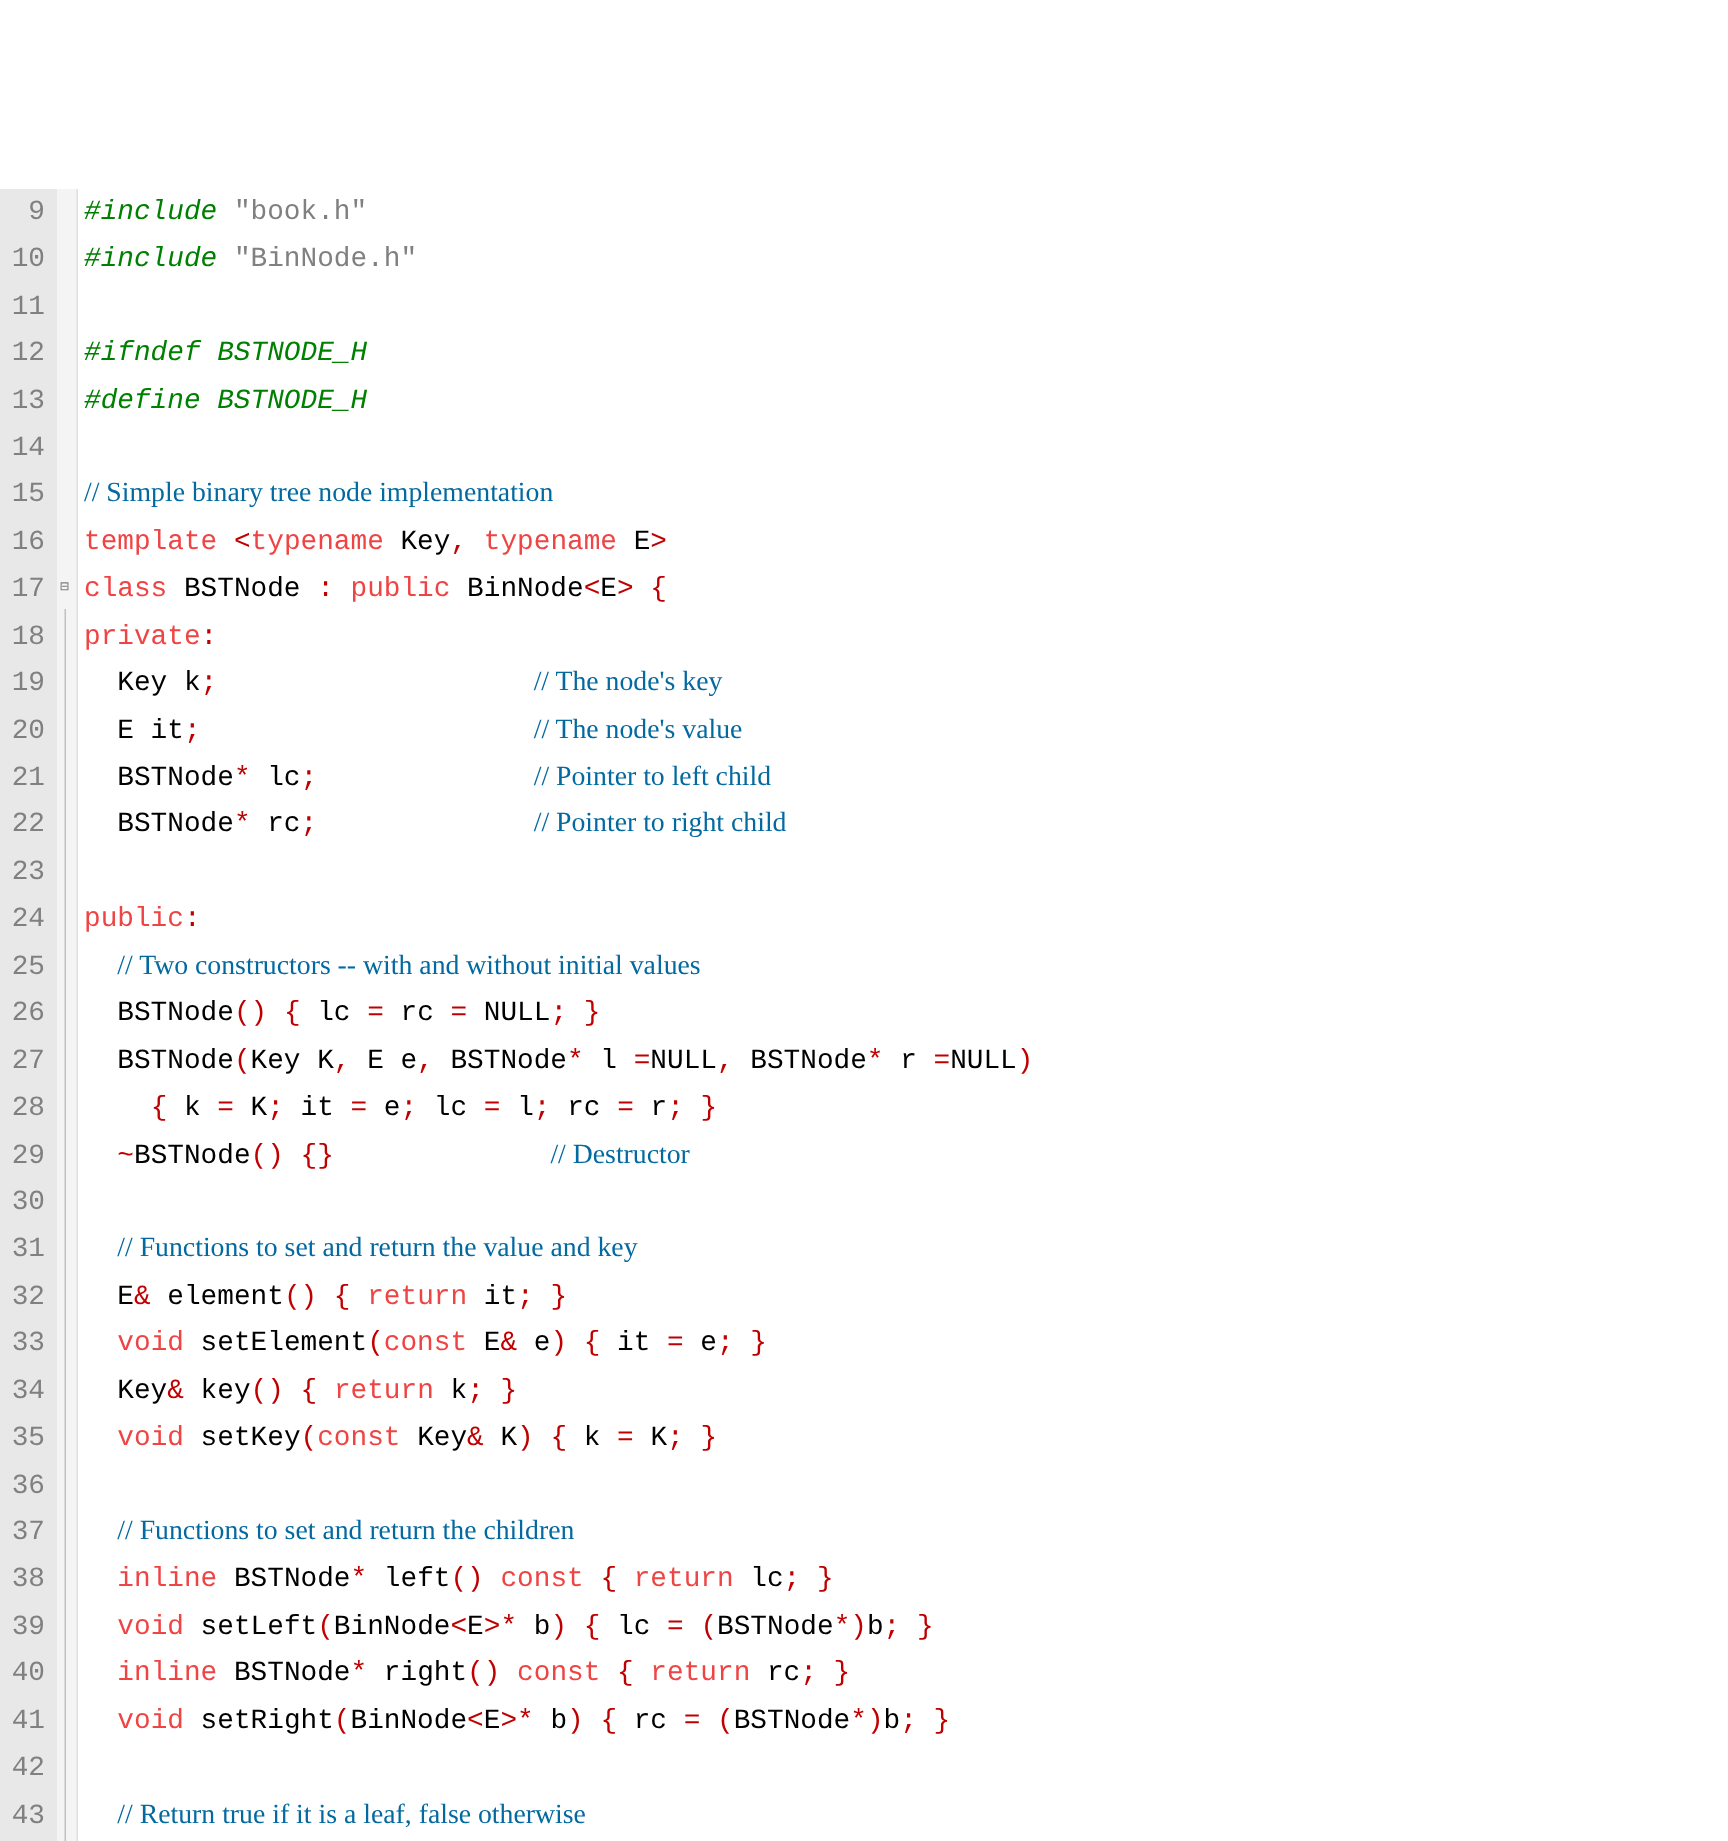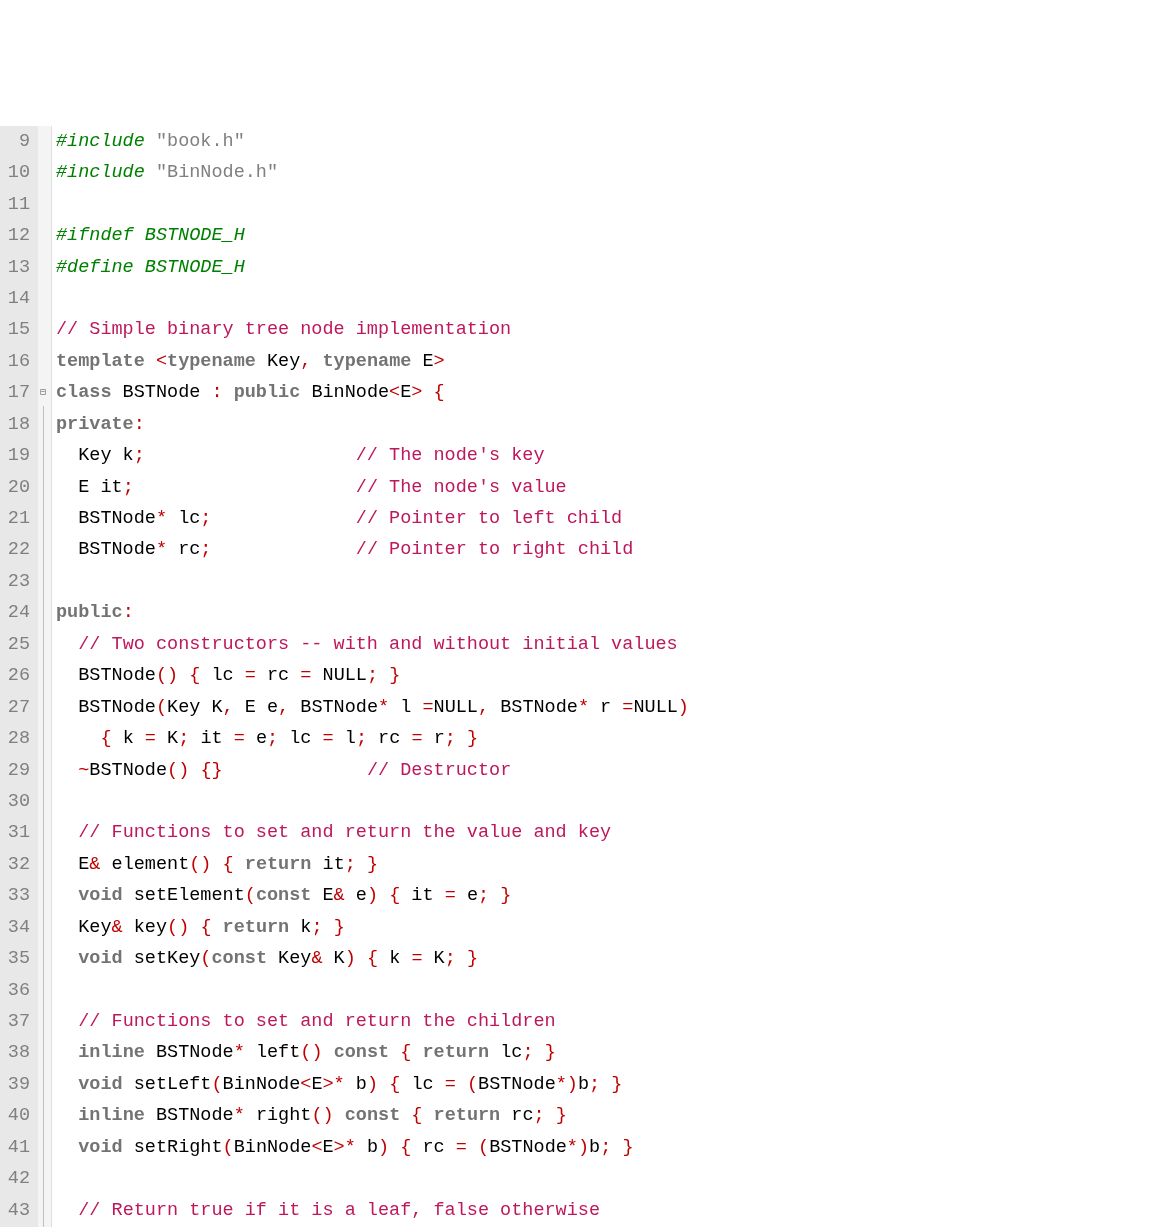--- a/index.html
+++ b/index.html
@@ -50,22 +50,22 @@
     padding-left: 4px;
     flex: 1;
   }
   .code .line {
     display: block;
     height: 1.7em;
     line-height: 1.7em;
   }
   .c-include   { color: #008000; font-style: italic; }
   .c-string    { color: #808080; }
-  .c-comment   { color: #be185d; }
-  .c-keyword   { color: #737373; font-weight: bold; }
+  .c-comment   { color: #0369a1; font-family: Liberation Serif, serif; }
+  .c-keyword   { color: #ef4444; font-weight: normal; }
   .c-op        { color: #c00000; }
   .c-plain     { color: #000000; }
 </style>
 </head>
 <body>
 
 
 
 <div class="editor">
   <div class="gutter" id="gutter"><span class="ln">9</span><span class="ln">10</span><span class="ln">11</span><span class="ln">12</span><span class="ln">13</span><span class="ln">14</span><span class="ln">15</span><span class="ln">16</span><span class="ln">17</span><span class="ln">18</span><span class="ln">19</span><span class="ln">20</span><span class="ln">21</span><span class="ln">22</span><span class="ln">23</span><span class="ln">24</span><span class="ln">25</span><span class="ln">26</span><span class="ln">27</span><span class="ln">28</span><span class="ln">29</span><span class="ln">30</span><span class="ln">31</span><span class="ln">32</span><span class="ln">33</span><span class="ln">34</span><span class="ln">35</span><span class="ln">36</span><span class="ln">37</span><span class="ln">38</span><span class="ln">39</span><span class="ln">40</span><span class="ln">41</span><span class="ln">42</span><span class="ln">43</span><span class="ln">44</span></div>

